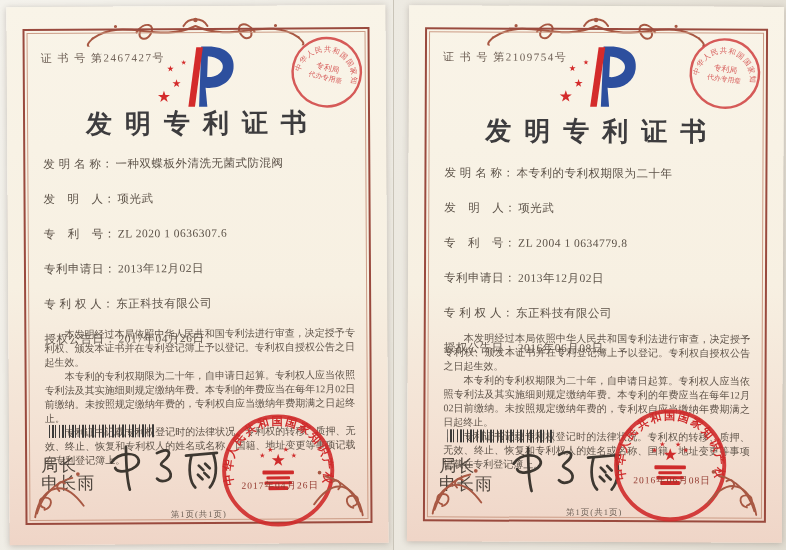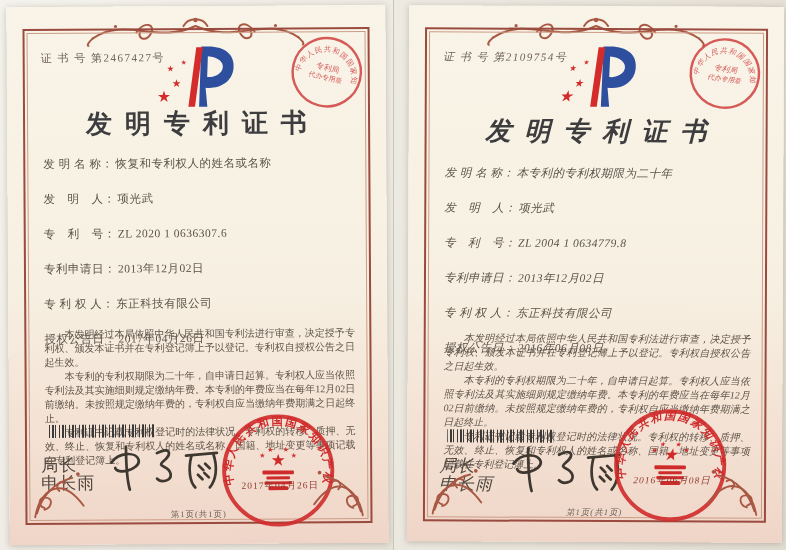--- a/index.html
+++ b/index.html
@@ -5,21 +5,21 @@
   html,body{margin:0;padding:0;}
   body{
     width:786px;height:550px;overflow:hidden;
     background:#d8d4cb;
     font-family:"Liberation Serif","DejaVu Serif",serif;
     position:relative;
   }
   .stage{position:absolute;inset:0;display:flex;}
   .photo{position:relative;width:425px;height:550px;overflow:hidden;}
   .photo--a{background:linear-gradient(120deg,#f4f2ec,#edeae2 70%,#e6e2d8);}
-  .photo--b{background:linear-gradient(100deg,#edeae2,#e8e4da 60%,#e2ddd2);border-left:1px solid #c9c4b8;font-style:italic;}
+  .photo--b{background:linear-gradient(100deg,#edeae2,#e8e4da 60%,#e2ddd2);border-left:1px solid #c9c4b8;}
   .paper{
     position:absolute;
     background:linear-gradient(180deg,#f9f4e8 0%,#f7f0e2 52%,#f3e0d2 82%,#efd5c7 100%);
     box-shadow:0 1px 6px rgba(60,40,30,.25);
   }
   .photo--a .paper{inset:6px 6px 6px 8px;transform:rotate(-0.35deg);}
   .photo--b .paper{inset:6px 4px 8px 14px;transform:rotate(0.25deg);}
   .frame{position:absolute;inset:22px 16px 20px 16px;border:2px solid #9a4a3e;}
   .frame::after{content:"";position:absolute;inset:2px;border:1px solid #cc9c86;}
   .flourish-top{position:absolute;top:6px;left:50%;transform:translateX(-50%);}
@@ -127,21 +127,21 @@
         <text font-size="7.5" fill="#d04040" style="letter-spacing:1px">
           <textPath href="#stampPathA">中华人民共和国国家知识产权局</textPath>
         </text>
         <text x="40" y="38" text-anchor="middle" font-size="8" fill="#d04040">专利局</text>
         <text x="40" y="48" text-anchor="middle" font-size="7" fill="#d04040">代办专用章</text>
       </svg>
 
       <div class="title">发明专利证书</div>
 
       <div class="fields">
-        <div class="field"><span class="lab">发 明 名 称：</span><span class="val">恢复和专利权人的姓名或名称</span></div>
+        <div class="field"><span class="lab">发 明 名 称：</span><span class="val">一种双蝶板外清洗无菌式防混阀</span></div>
         <div class="field"><span class="lab">发　明　人：</span><span class="val">项光武</span></div>
         <div class="field"><span class="lab">专　利　号：</span><span class="val">ZL 2020 1 0636307.6</span></div>
         <div class="field"><span class="lab">专利申请日：</span><span class="val">2013年12月02日</span></div>
         <div class="field"><span class="lab">专 利 权 人：</span><span class="val">东正科技有限公司</span></div>
         <div class="field"><span class="lab">授权公告日：</span><span class="val">2017年04月26日</span></div>
       </div>
 
       <div class="body-text">
         <p>本发明经过本局依照中华人民共和国专利法进行审查，决定授予专利权、颁发本证书并在专利登记簿上予以登记。专利权自授权公告之日起生效。</p>
         <p>本专利的专利权期限为二十年，自申请日起算。专利权人应当依照专利法及其实施细则规定缴纳年费。本专利的年费应当在每年12月02日前缴纳。未按照规定缴纳年费的，专利权自应当缴纳年费期满之日起终止。</p>

